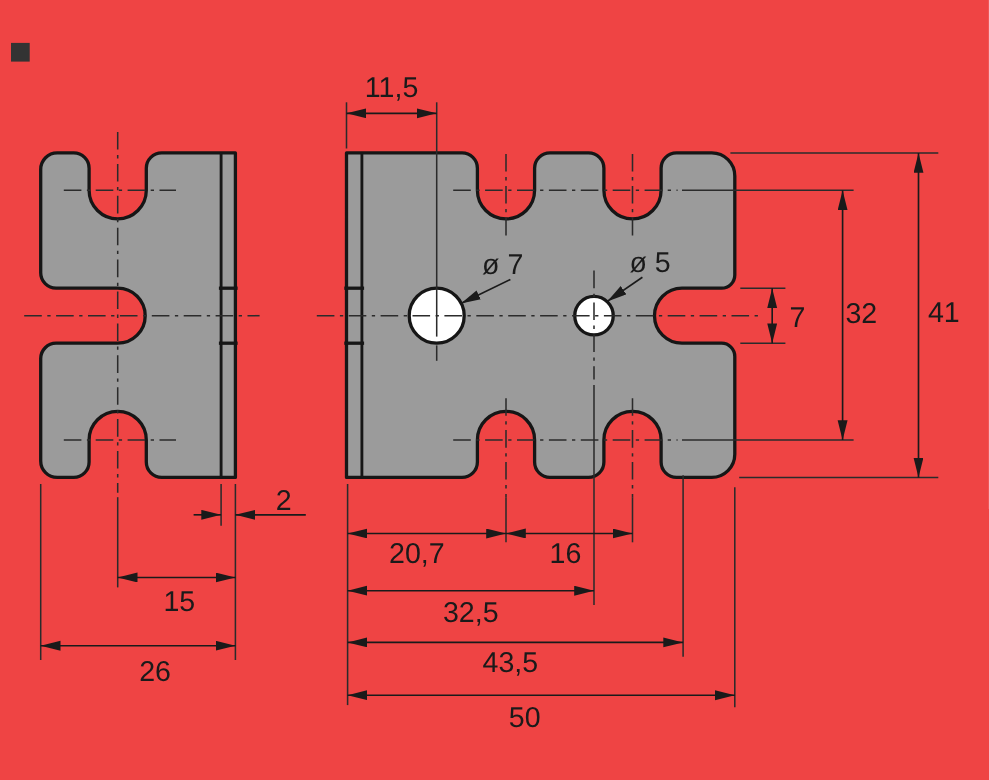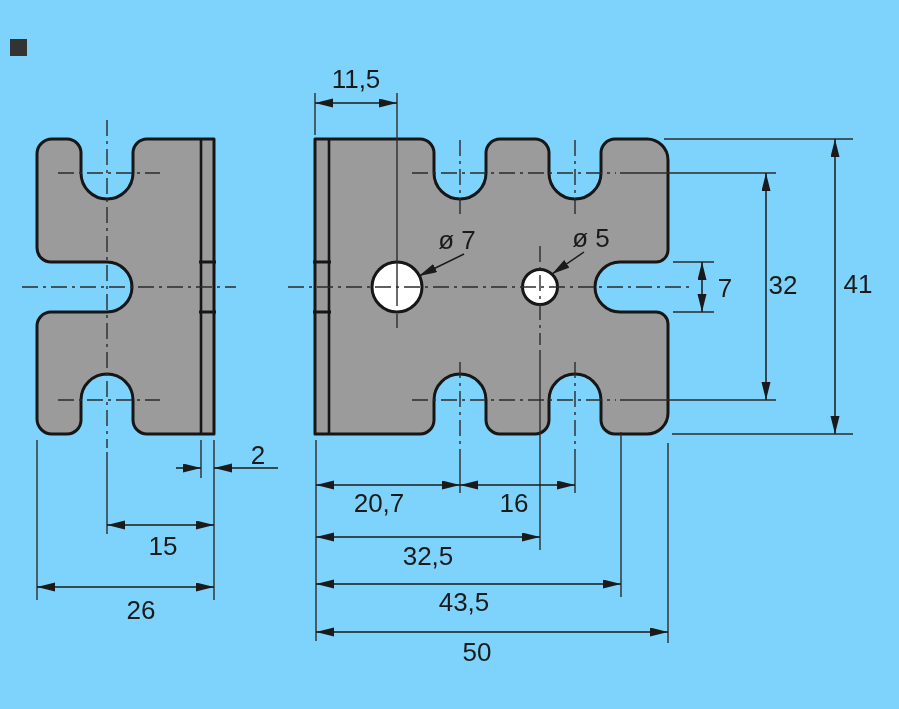--- a/index.html
+++ b/index.html
@@ -1,16 +1,16 @@
 <!DOCTYPE html>
 <html><head>
 <meta charset="utf-8">
 <style>
   html,body{margin:0;padding:0;background:#ffffff;}
-  .stage{position:relative;width:899px;height:709px;background:#7dd3fc;overflow:hidden;
+  .stage{position:relative;width:899px;height:709px;background:#ef4444;overflow:hidden;
          font-family:"Liberation Sans",sans-serif;}
   svg{display:block;}
   .outline{fill:#9b9b9b;stroke:#161616;stroke-width:3;stroke-linejoin:round;}
   .edge{stroke:#161616;stroke-width:2.6;fill:none;}
   .tick{stroke:#161616;stroke-width:3;fill:none;}
   .hole{fill:#ffffff;stroke:#161616;stroke-width:3;}
   .thin{stroke:#2b2b2b;stroke-width:1.4;fill:none;}
   .cl{stroke:#2b2b2b;stroke-width:1.4;fill:none;stroke-dasharray:16 5 3 5;}
   .dim{stroke:#1a1a1a;stroke-width:1.5;fill:none;}
   .dimtext{font-size:26px;fill:#1a1a1a;text-anchor:middle;}

